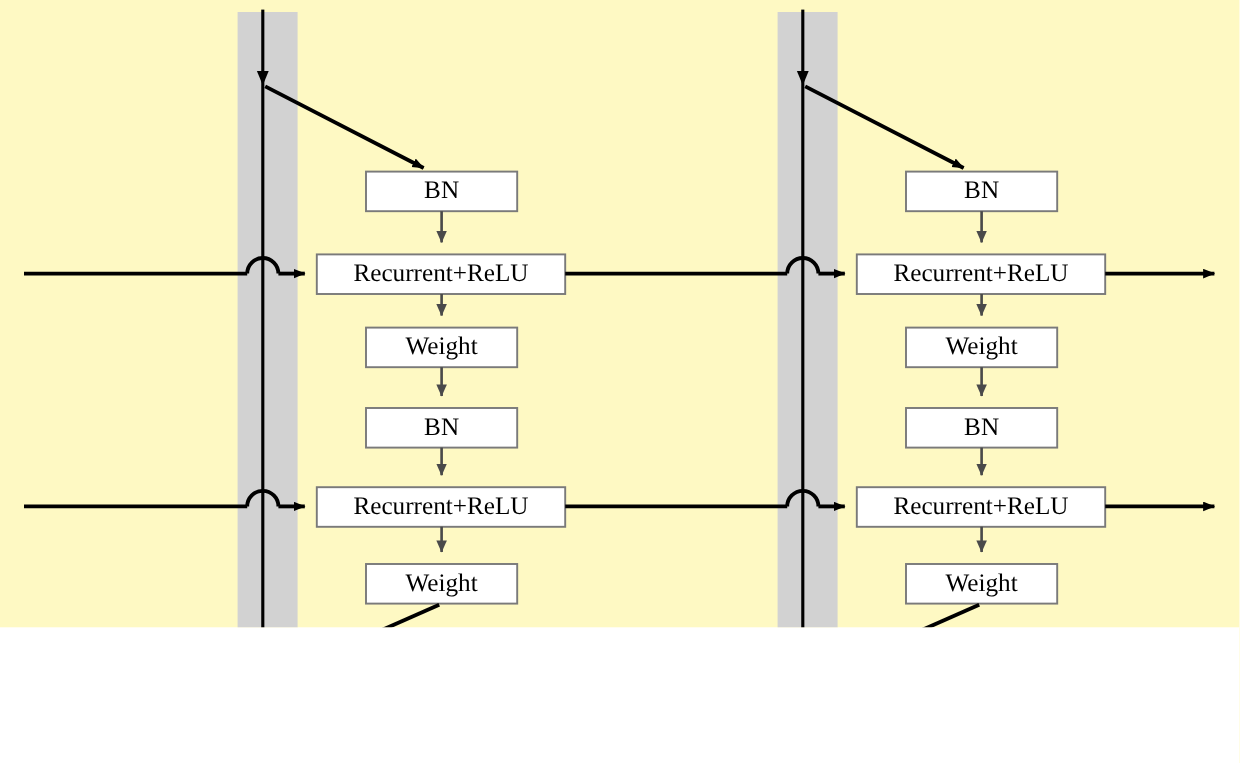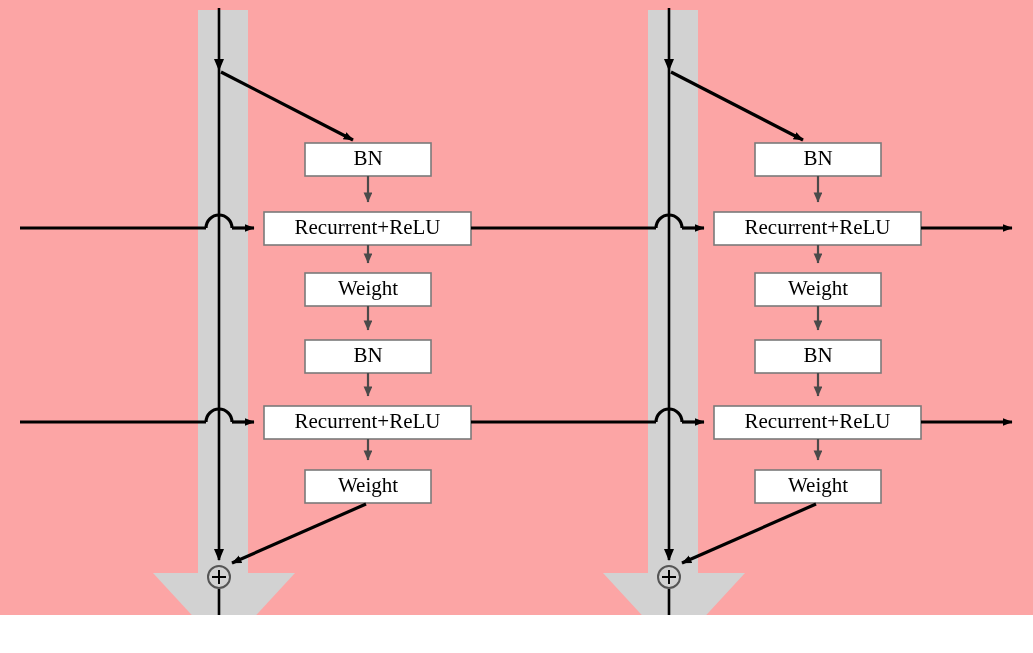--- a/index.html
+++ b/index.html
@@ -1,17 +1,17 @@
 <!DOCTYPE html>
 <html><head>
 <meta charset="utf-8">
 <style>
   html,body{margin:0;padding:0;background:#ffffff;}
   body{font-family:"Liberation Serif",serif;}
-  #diagram-root{position:relative;width:1033px;height:615px;background:#fca5a5;overflow:hidden;}
+  #diagram-root{position:relative;width:1033px;height:523px;background:#fef9c3;overflow:hidden;}
   svg#diagram-svg{display:block;width:1033px;height:653px;}
   .box-rect{fill:#ffffff;stroke:#7a7a7a;stroke-width:1.6;}
   .box-label{font-family:"Liberation Serif",serif;fill:#000;text-anchor:middle;dominant-baseline:middle;}
   .box-label.small{font-size:21px;}
   .box-label.wide{font-size:21px;}
   .thin-line{stroke:#4a4a4a;stroke-width:2.2;fill:none;}
   .thick-line{stroke:#000000;stroke-width:3.2;fill:none;}
   .vline{stroke:#000000;stroke-width:2.6;fill:none;}
   .hop{stroke:#000000;stroke-width:3.2;fill:none;}
   .gray-band{fill:#d2d2d2;}

